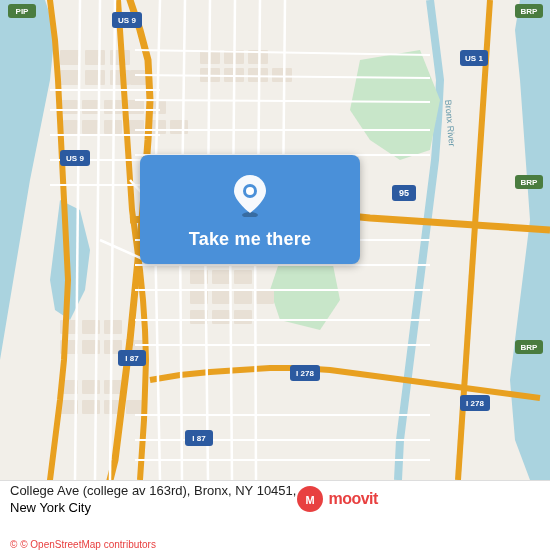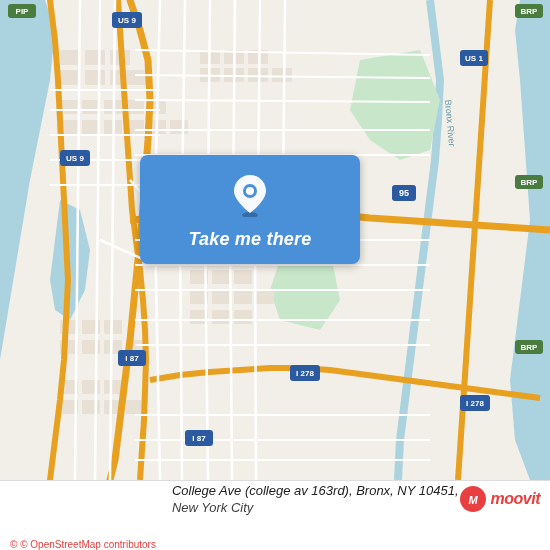--- a/index.html
+++ b/index.html
@@ -47,21 +47,20 @@
     #pin-icon-wrap {
       margin-bottom: 8px;
     }
 
     #take-me-there-label {
       color: white;
       font-size: 18px;
       font-weight: bold;
       text-align: right;
       letter-spacing: 0.2px;
-      font-style: italic;
     }
 
     
     #bottom-bar {
       width: 550px;
       height: 70px;
       background: white;
       display: flex;
       flex-direction: column;
       justify-content: center;
@@ -71,21 +70,21 @@
 
     #address-line {
       font-size: 13px;
       color: #222;
       font-weight: 500;
       margin-bottom: 2px;
     }
 
     #city-line {
       font-size: 13px;
-      color: #404040;
+      color: #000000;
       font-weight: 400;
     }
 
     #bottom-row {
       display: flex;
       align-items: center;
       justify-content: space-between;
       margin-top: 2px;
     }
 
@@ -285,21 +284,21 @@
         <path d="M18 2 C9.16 2 2 9.16 2 18 C2 28 18 40 18 40 C18 40 34 28 34 18 C34 9.16 26.84 2 18 2Z" fill="white" opacity="0.95"></path>
         <circle cx="18" cy="18" r="7" fill="#4a90d9"></circle>
         <circle cx="18" cy="18" r="4" fill="white"></circle>
       </svg>
     </div>
     <span id="take-me-there-label">Take me there</span>
   </div>
 </div>
 
 <div id="bottom-bar">
-  <div id="bottom-row" style="display:flex; align-items:center; justify-content:flex-end;font-style:italic;">
+  <div id="bottom-row" style="display:flex; align-items:center; justify-content:flex-start;">
     <div>
       <div id="address-line">College Ave (college av 163rd), Bronx, NY 10451,</div>
       <div id="city-line">New York City</div>
     </div>
     <div id="moovit-logo">
       <svg width="28" height="28" viewBox="0 0 28 28">
         <circle cx="14" cy="14" r="13" fill="#e84040"></circle>
         <text x="14" y="19" text-anchor="middle" fill="white" font-size="11" font-weight="bold" font-family="Arial">M</text>
       </svg>
       <span id="moovit-text">moovit</span>

